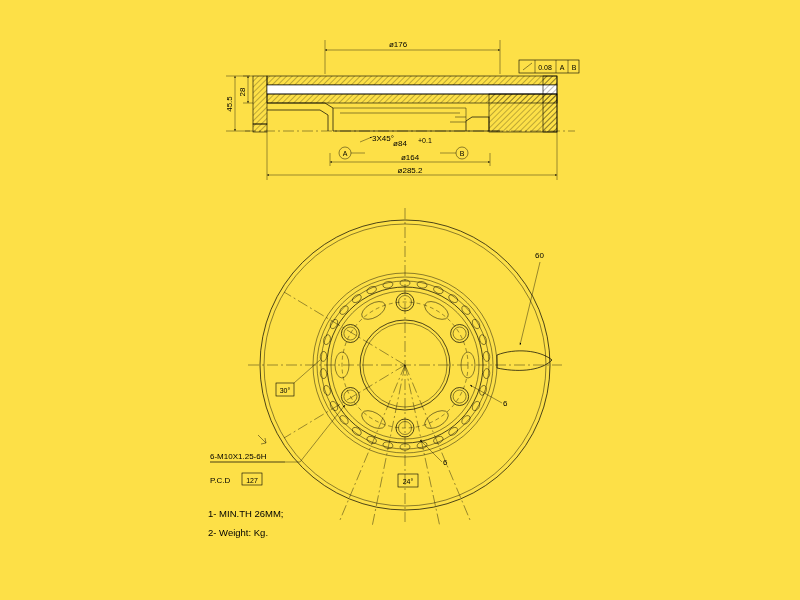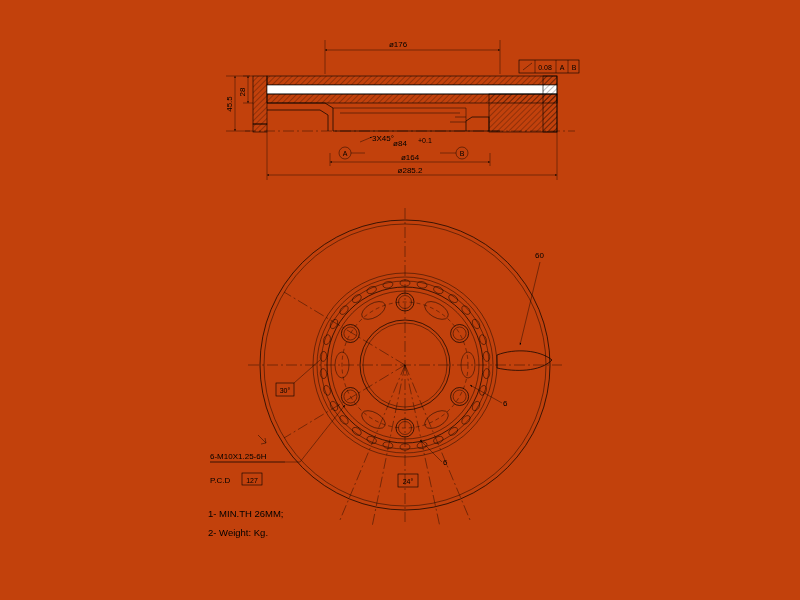--- a/index.html
+++ b/index.html
@@ -11,21 +11,21 @@
     width: 800px;
     height: 600px;
     overflow: hidden;
     font-family: "Liberation Sans", sans-serif;
     color: #000000;
   }
   #sheet {
     position: relative;
     width: 800px;
     height: 600px;
-    background: #c2410c;
+    background: #fde047;
   }
   svg.drawing {
     position: absolute;
     left: 0;
     top: 0;
     width: 800px;
     height: 600px;
   }
   .dim-text {
     font-family: "Liberation Sans", sans-serif;

